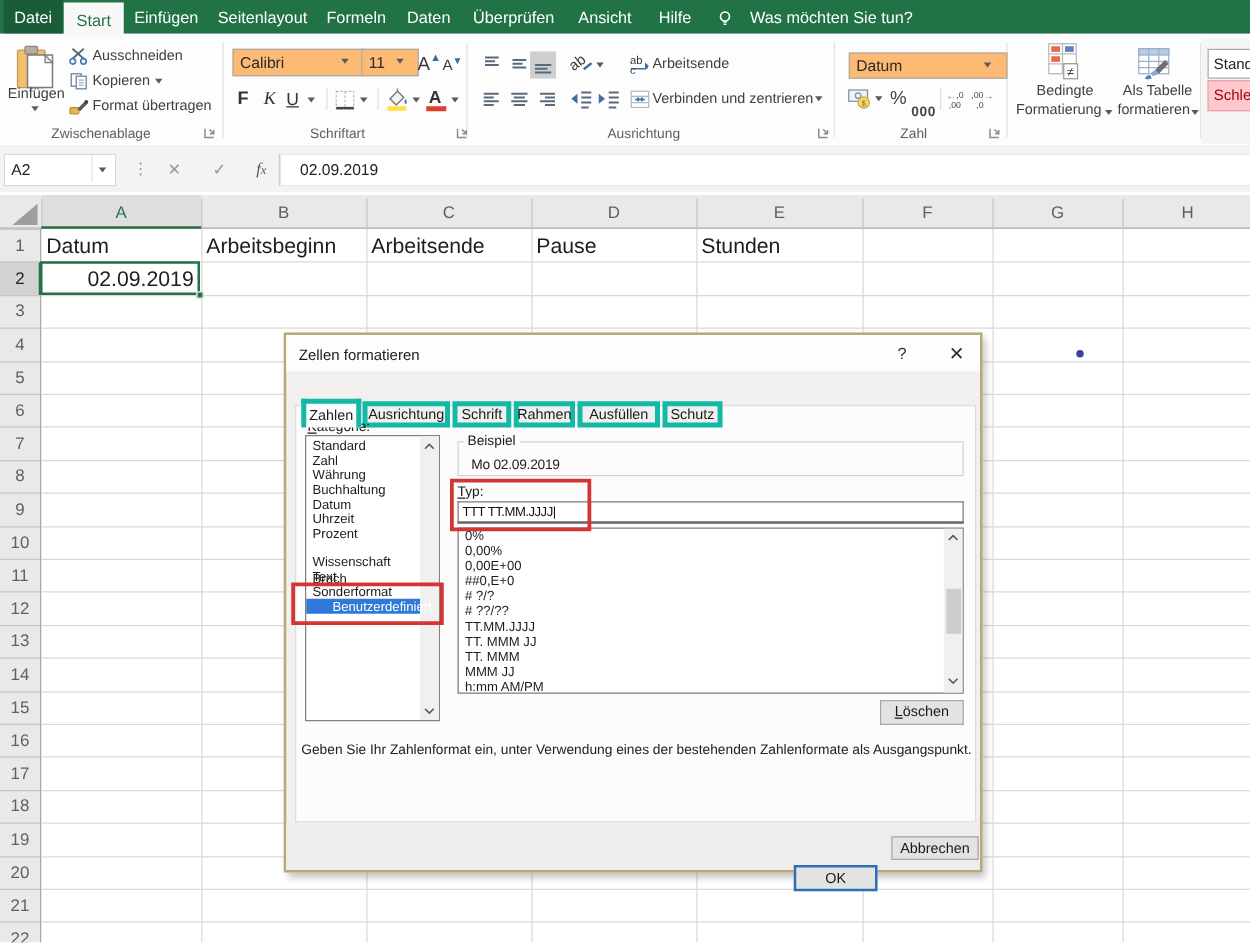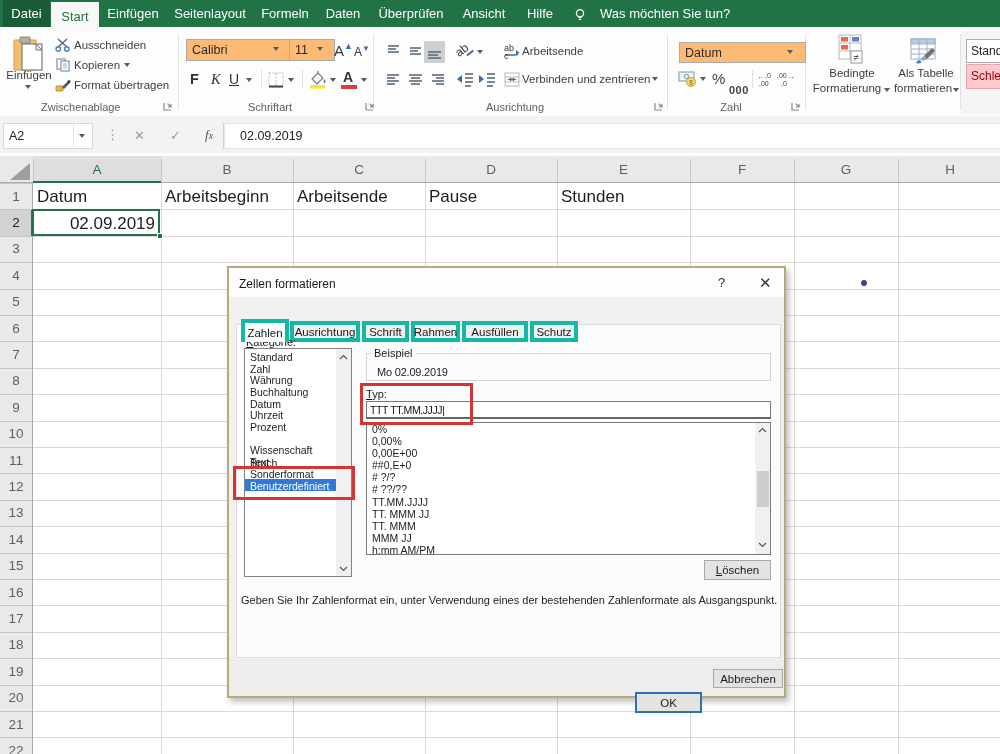--- a/index.html
+++ b/index.html
@@ -404,21 +404,21 @@
 <div class="lbi" style="left:250px;top:374.2px;">Währung</div>
 <div class="lbi" style="left:250px;top:385.9px;">Buchhaltung</div>
 <div class="lbi" style="left:250px;top:397.6px;">Datum</div>
 <div class="lbi" style="left:250px;top:409.3px;">Uhrzeit</div>
 <div class="lbi" style="left:250px;top:421.0px;">Prozent</div>
 <div class="lbi" style="left:250px;top:457px;">Bruch</div>
 <div class="lbi" style="left:250px;top:444.4px;">Wissenschaft</div>
 <div class="lbi" style="left:250px;top:456.1px;">Text</div>
 <div class="lbi" style="left:250px;top:467.8px;">Sonderformat</div>
 <div class="abs" style="left:245px;top:478.6px;width:91px;height:12.8px;background:#3079d8;z-index:3;"></div>
-<div class="lbi" style="left:250px;top:479.5px;color:#fff;z-index:4;">Benutzerdefiniert</div>
+<div class="lbi" style="left:266px;top:479.5px;color:#fff;z-index:4;">Benutzerdefiniert</div>
 <div class="abs" style="left:336px;top:349px;width:15px;height:227px;background:#f0f0f0;"></div>
 <svg class="abs" style="left:339px;top:354px;" width="9" height="6">
     <path d="M1 5 L4.5 1.5 L8 5" fill="none" stroke="#555" stroke-width="1.2"></path>
   </svg>
 <svg class="abs" style="left:339px;top:566px;" width="9" height="6">
     <path d="M1 1 L4.5 4.5 L8 1" fill="none" stroke="#555" stroke-width="1.2"></path>
   </svg>
 <div class="redbox" style="left:233px;top:466px;width:122px;height:34px;"></div>
 <div class="abs" style="left:366px;top:353px;width:405px;height:28px;border:1px solid #d4d4cf;box-sizing:border-box;"></div>
 <div class="abs dtxt" style="left:371px;top:347px;background:#fcfcfc;padding:0 3px;">Beispiel</div>

